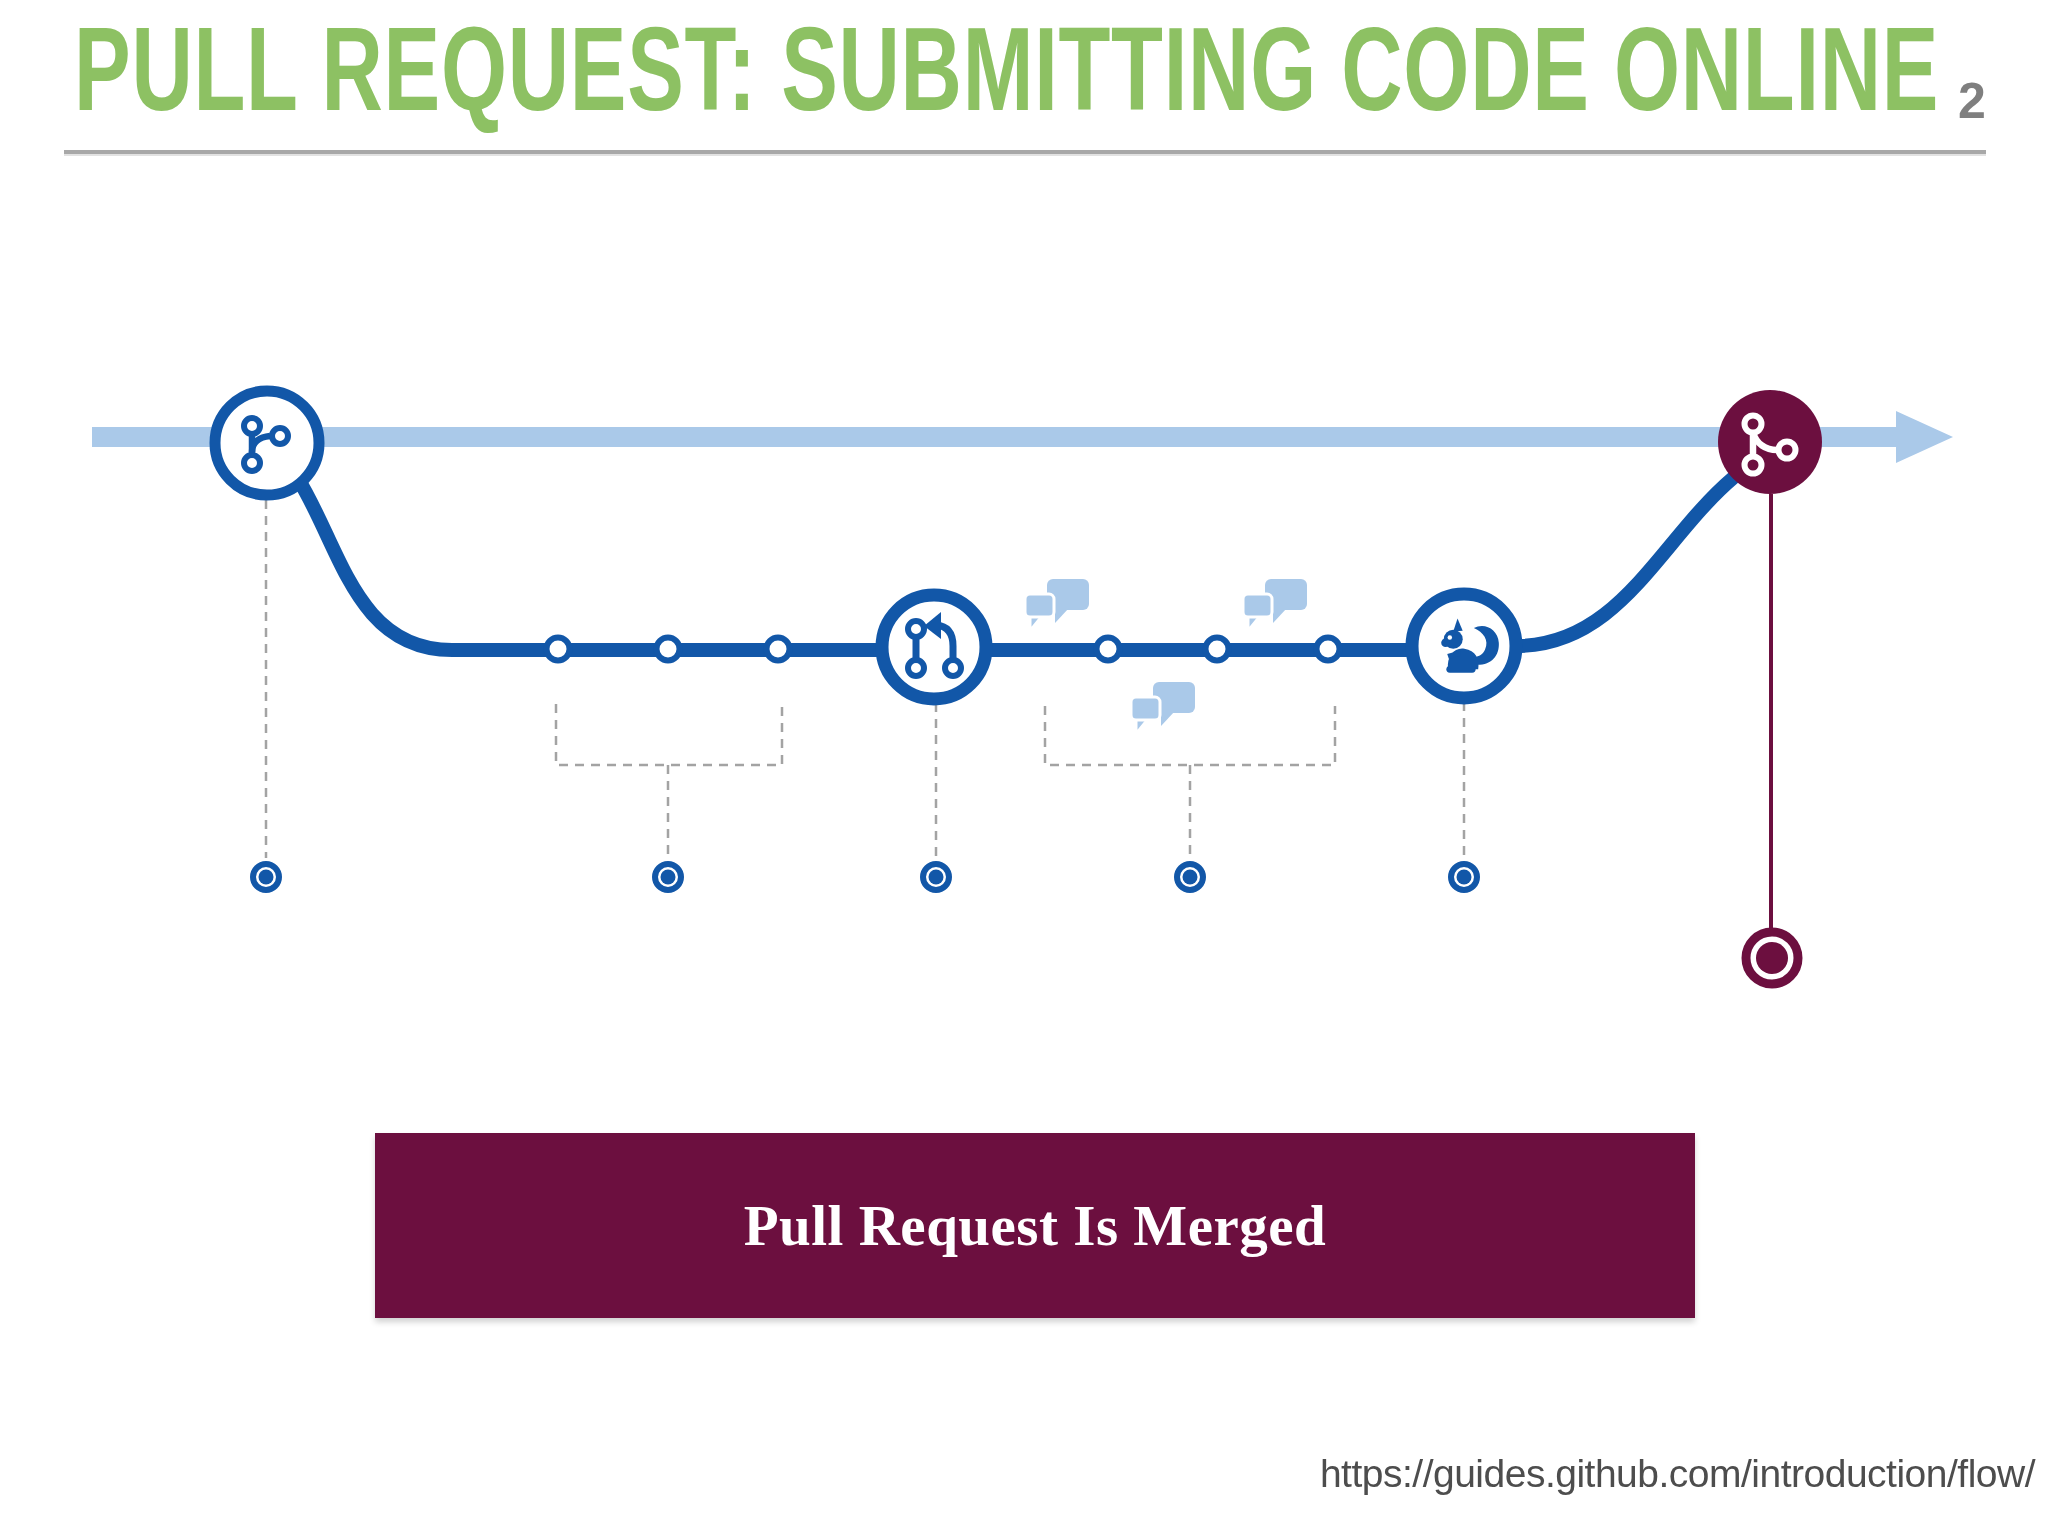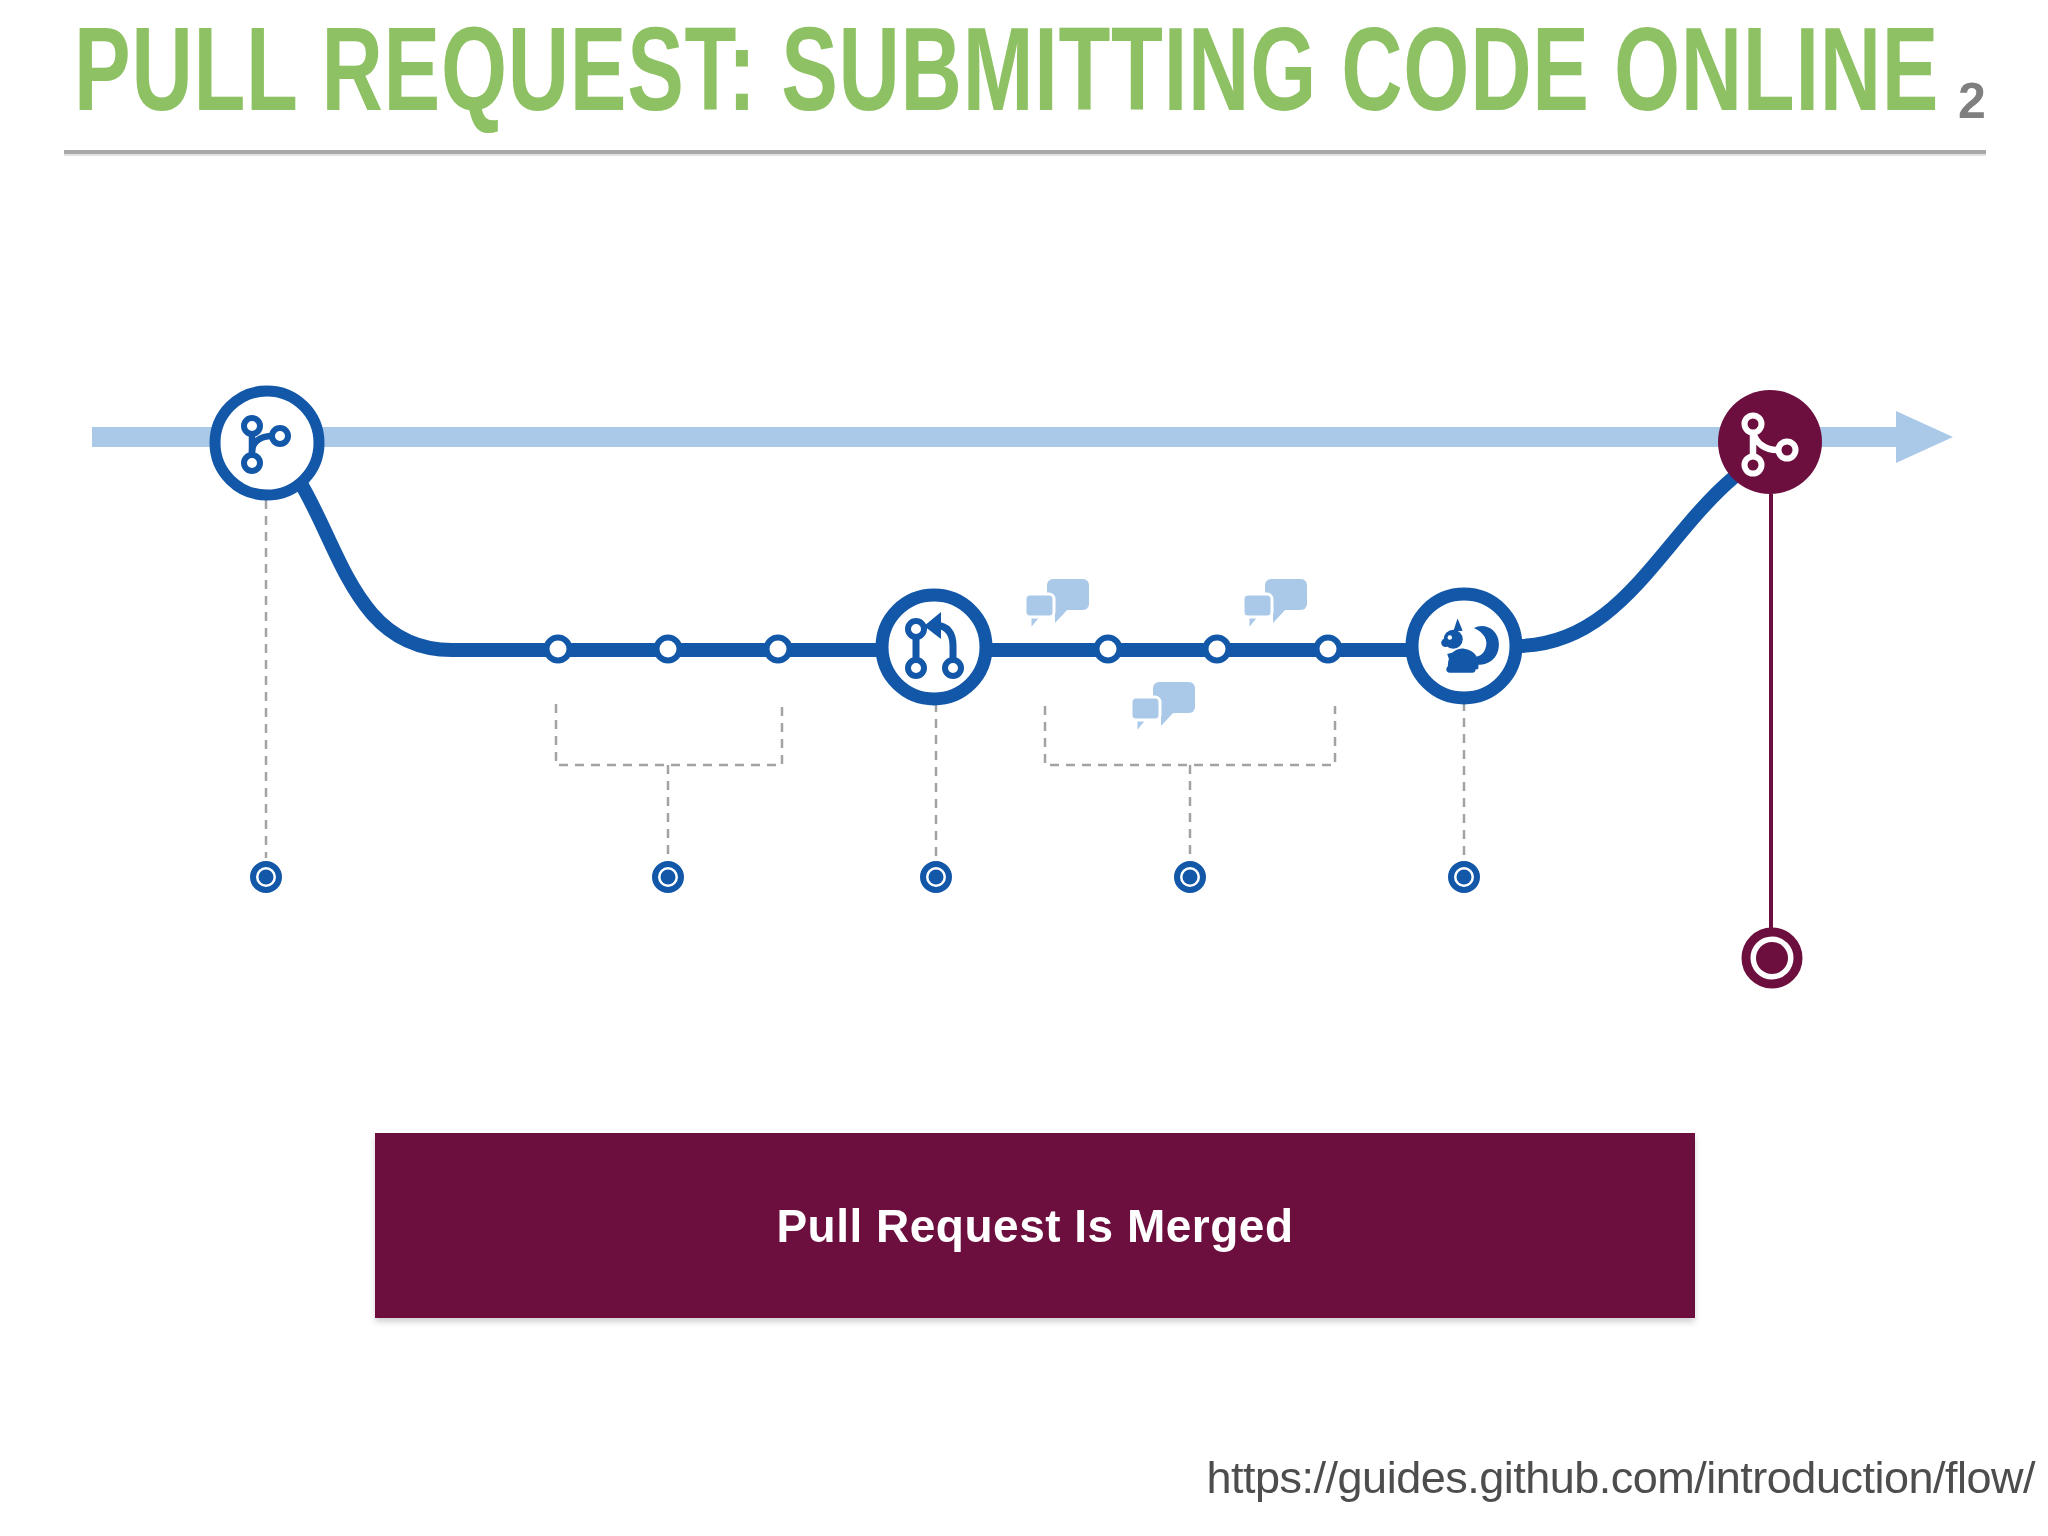--- a/index.html
+++ b/index.html
@@ -53,27 +53,27 @@
   .maroonstroke { stroke: var(--maroon, #6c0f3f); fill: none; }
 
   
   .banner {
     position: absolute; left: 375px; top: 1133px; width: 1320px; height: 185px;
     background: var(--maroon, #6c0f3f);
     display: flex; align-items: center; justify-content: center;
     box-shadow: 0 4px 6px rgba(0,0,0,0.18);
   }
   .banner-label {
-    color: #ffffff; font-size: 46px; font-weight: 700; letter-spacing: 0.5px;
+    color: #ffffff; font-size: 57px; font-weight: 700; letter-spacing: 0.5px; font-family: Liberation Serif, serif;
   }
 
   
   .source-url {
     position: absolute; right: 13px; top: 1452px;
-    font-size: 45px; font-weight: 400;
+    font-size: 39px; font-weight: 400;
     color: var(--url-gray, #4d4d4d);
     letter-spacing: -0.5px;
   }
 </style>
 </head>
 <body>
 
 <div class="slide">
 
   <h1 class="title"><span class="title-inner">PULL REQUEST: SUBMITTING CODE ONLINE</span></h1>

